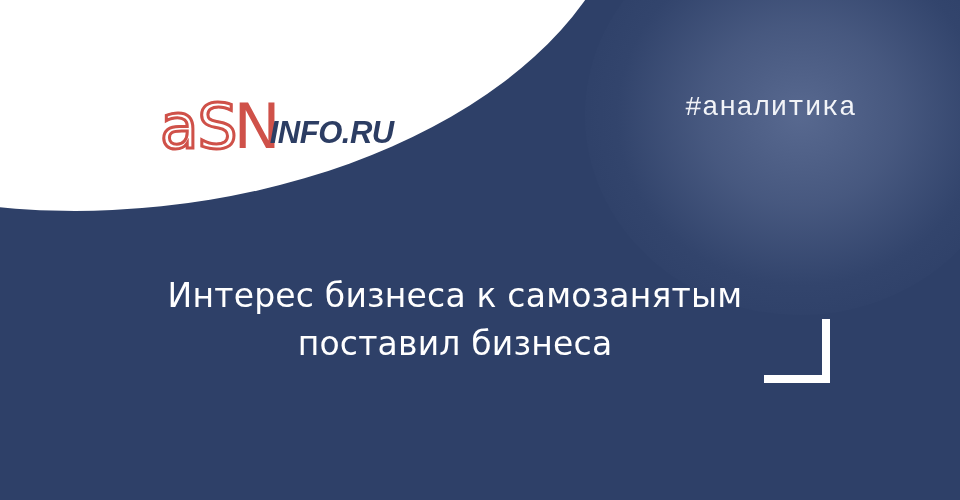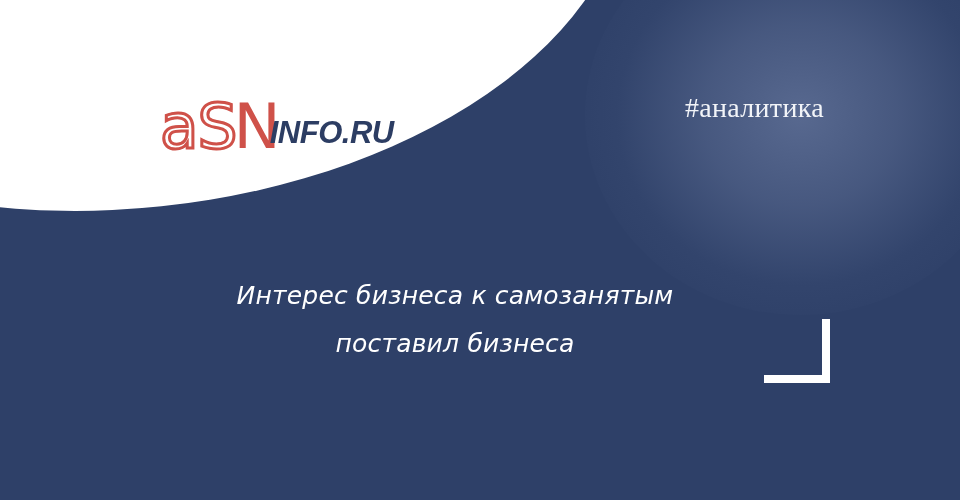--- a/index.html
+++ b/index.html
@@ -92,39 +92,38 @@
     margin-left: -10px;
     position: relative;
     top: -2px;
   }
 
   
   .hashtag {
     position: absolute;
     left: 685px;
     top: 92px;
-    font-family: Liberation Serif, serif;
+    font-family: Liberation Mono, monospace;
     font-size: 28px;
     font-weight: 300;
     color: #f2f4f8;
     letter-spacing: 0.3px;
     white-space: nowrap;
   }
 
   
   .headline {
     position: absolute;
     left: 60px;
     top: 272px;
     width: 790px;
     text-align: center;
     font-family: "DejaVu Sans", sans-serif;
-    font-style: italic;
     font-weight: 400;
-    font-size: 25px;
+    font-size: 33px;
     line-height: 48px;
     color: #ffffff;
     letter-spacing: 0.2px;
   }
   .headline-line {
     display: block;
   }
 
   
   .corner-bracket {

